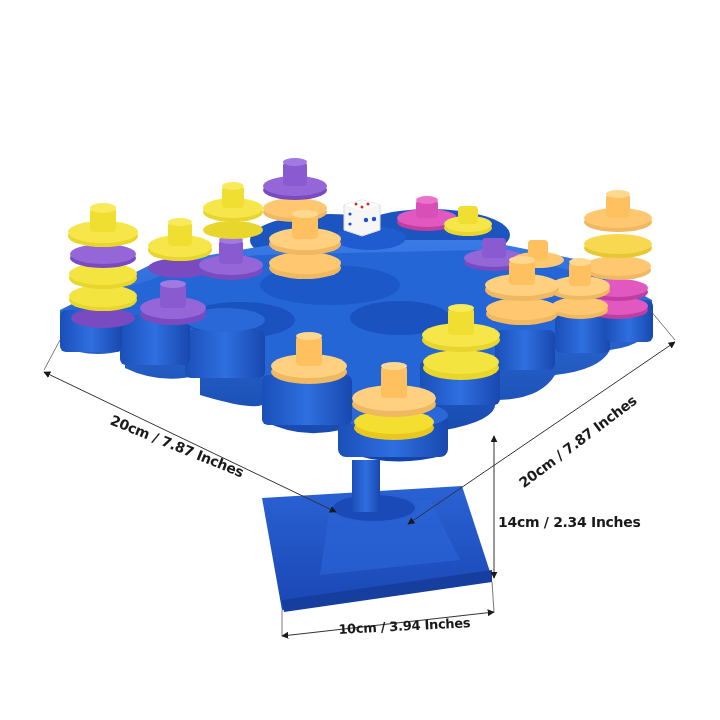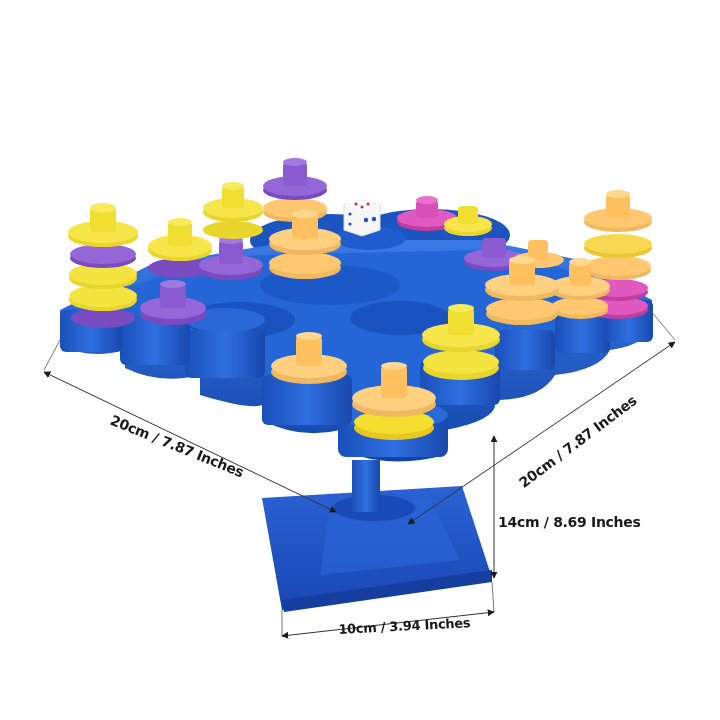--- a/index.html
+++ b/index.html
@@ -219,14 +219,14 @@
     <line x1="282" y1="636" x2="494" y2="612" stroke="#333" stroke-width="1" marker-start="url(#arr)" marker-end="url(#arr)"></line>
     <line x1="44" y1="370" x2="60" y2="340" stroke="#555" stroke-width="0.8"></line>
     <line x1="675" y1="340" x2="650" y2="310" stroke="#555" stroke-width="0.8"></line>
     <line x1="282" y1="636" x2="282" y2="610" stroke="#555" stroke-width="0.8"></line>
     <line x1="494" y1="612" x2="492" y2="582" stroke="#555" stroke-width="0.8"></line>
   </g>
 </svg>
 
 <div class="dim-label" id="lbl-left">20cm / 7.87 Inches</div>
 <div class="dim-label" id="lbl-right">20cm / 7.87 Inches</div>
-<div class="dim-label" id="lbl-height">14cm / 8.69 Inches</div>
+<div class="dim-label" id="lbl-height">14cm / 2.34 Inches</div>
 <div class="dim-label" id="lbl-base">10cm / 3.94 Inches</div>
 
 </body></html>

